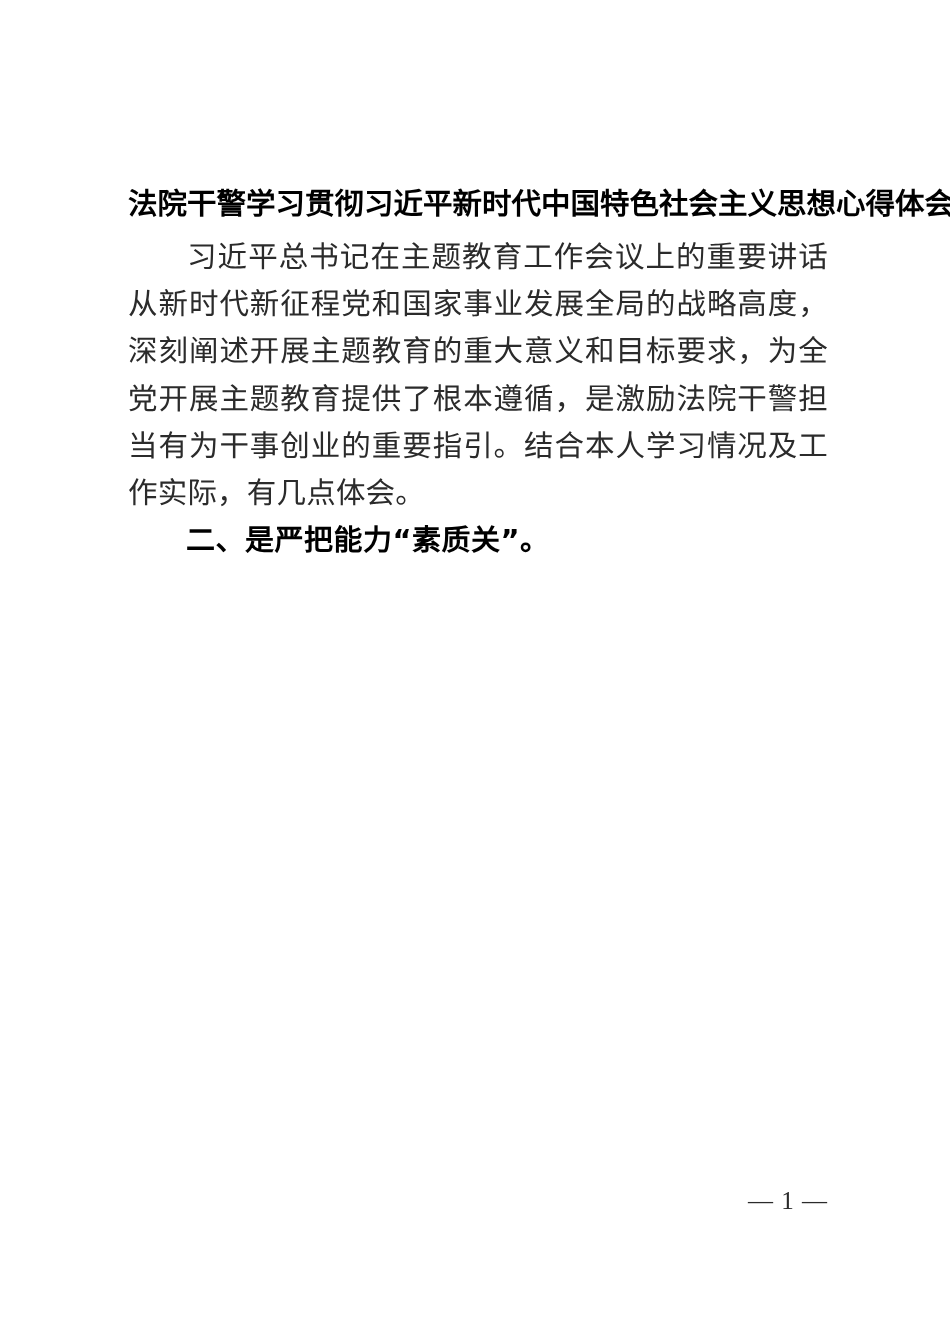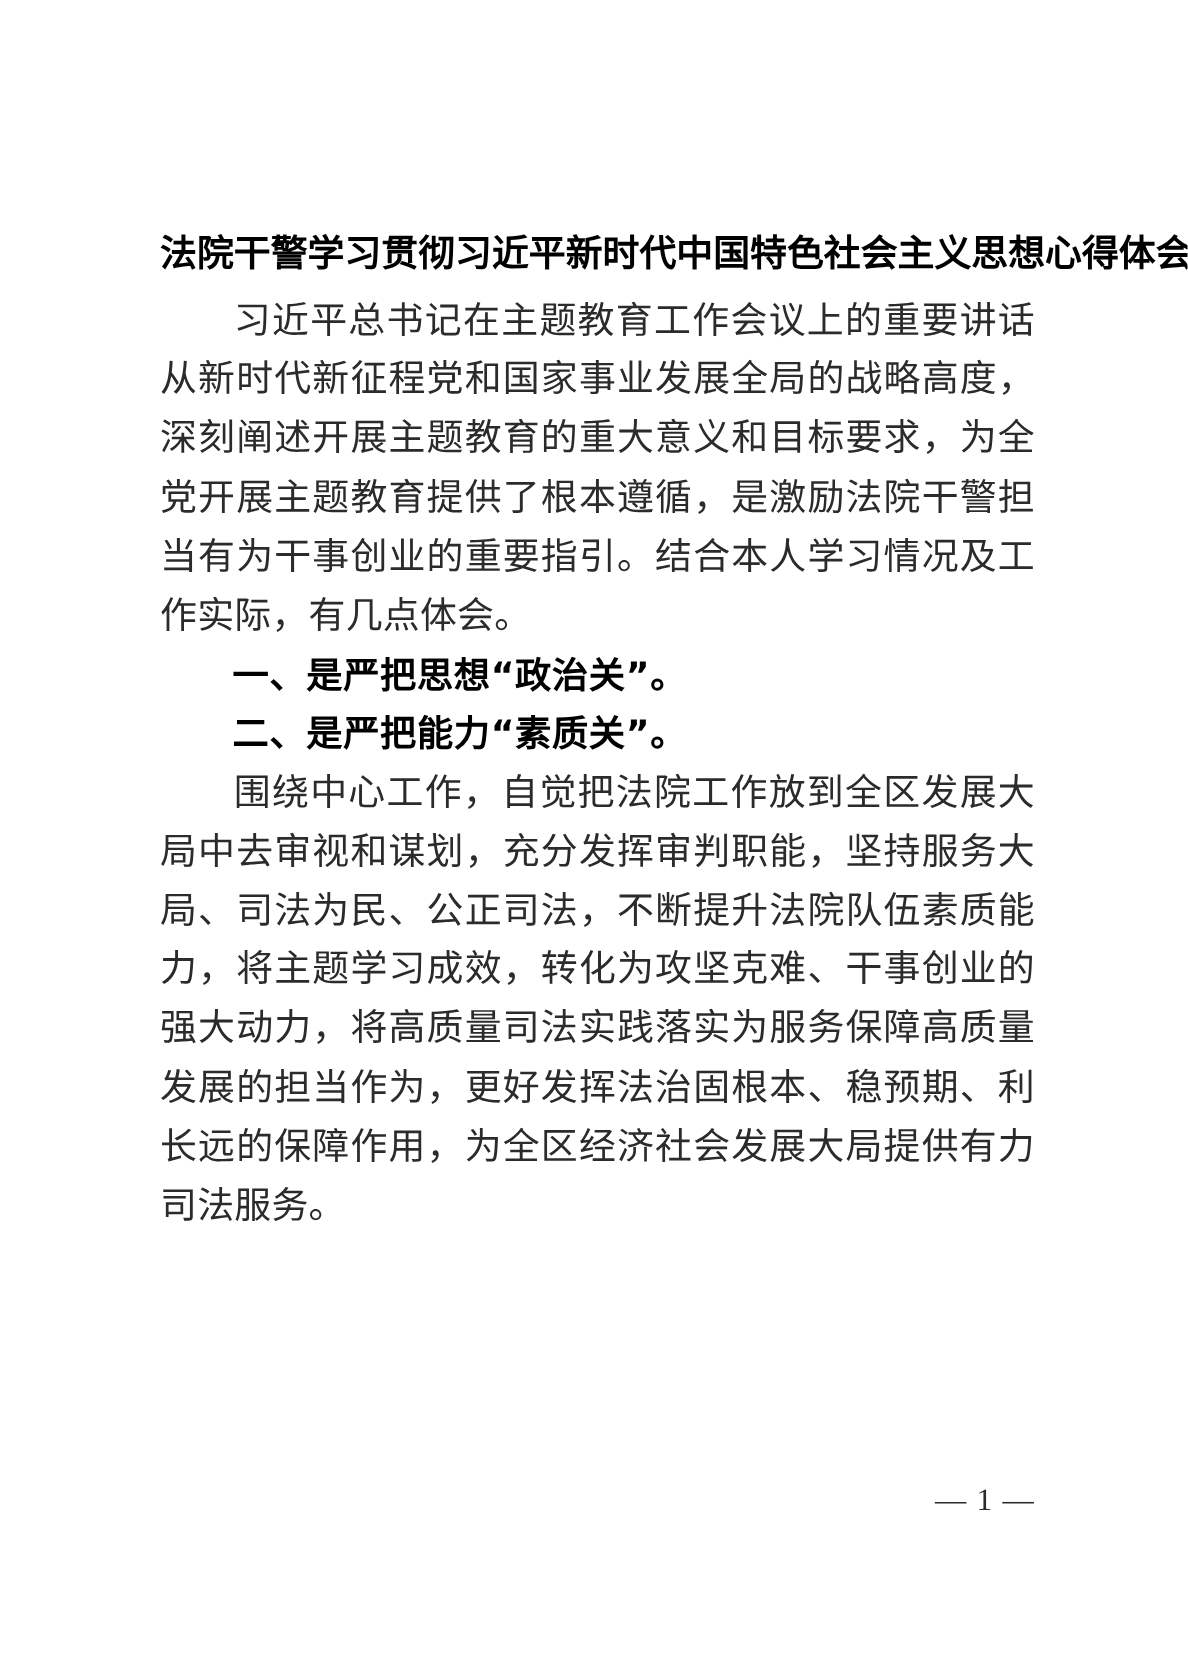--- a/index.html
+++ b/index.html
@@ -89,24 +89,22 @@
 <body>
 
 <div class="page">
 
   <div class="content">
 
     <h1 class="doc-title">法院干警学习贯彻习近平新时代中国特色社会主义思想心得体会</h1>
 
     <p class="body-para">习近平总书记在主题教育工作会议上的重要讲话从新时代新征程党和国家事业发展全局的战略高度，深刻阐述开展主题教育的重大意义和目标要求，为全党开展主题教育提供了根本遵循，是激励法院干警担当有为干事创业的重要指引。结合本人学习情况及工作实际，有几点体会。</p>
 
-    <p class="section-head">一、是严把思想“政治关”。</p>
 
 
     <p class="section-head">二、是严把能力“素质关”。</p>
 
-    <p class="body-para">围绕中心工作，自觉把法院工作放到全区发展大局中去审视和谋划，充分发挥审判职能，坚持服务大局、司法为民、公正司法，不断提升法院队伍素质能力，将主题学习成效，转化为攻坚克难、干事创业的强大动力，将高质量司法实践落实为服务保障高质量发展的担当作为，更好发挥法治固根本、稳预期、利长远的保障作用，为全区经济社会发展大局提供有力司法服务。</p>
 
   </div>
 
   <div class="page-footer">— 1 —</div>
 
 </div>
 
 </body></html>

